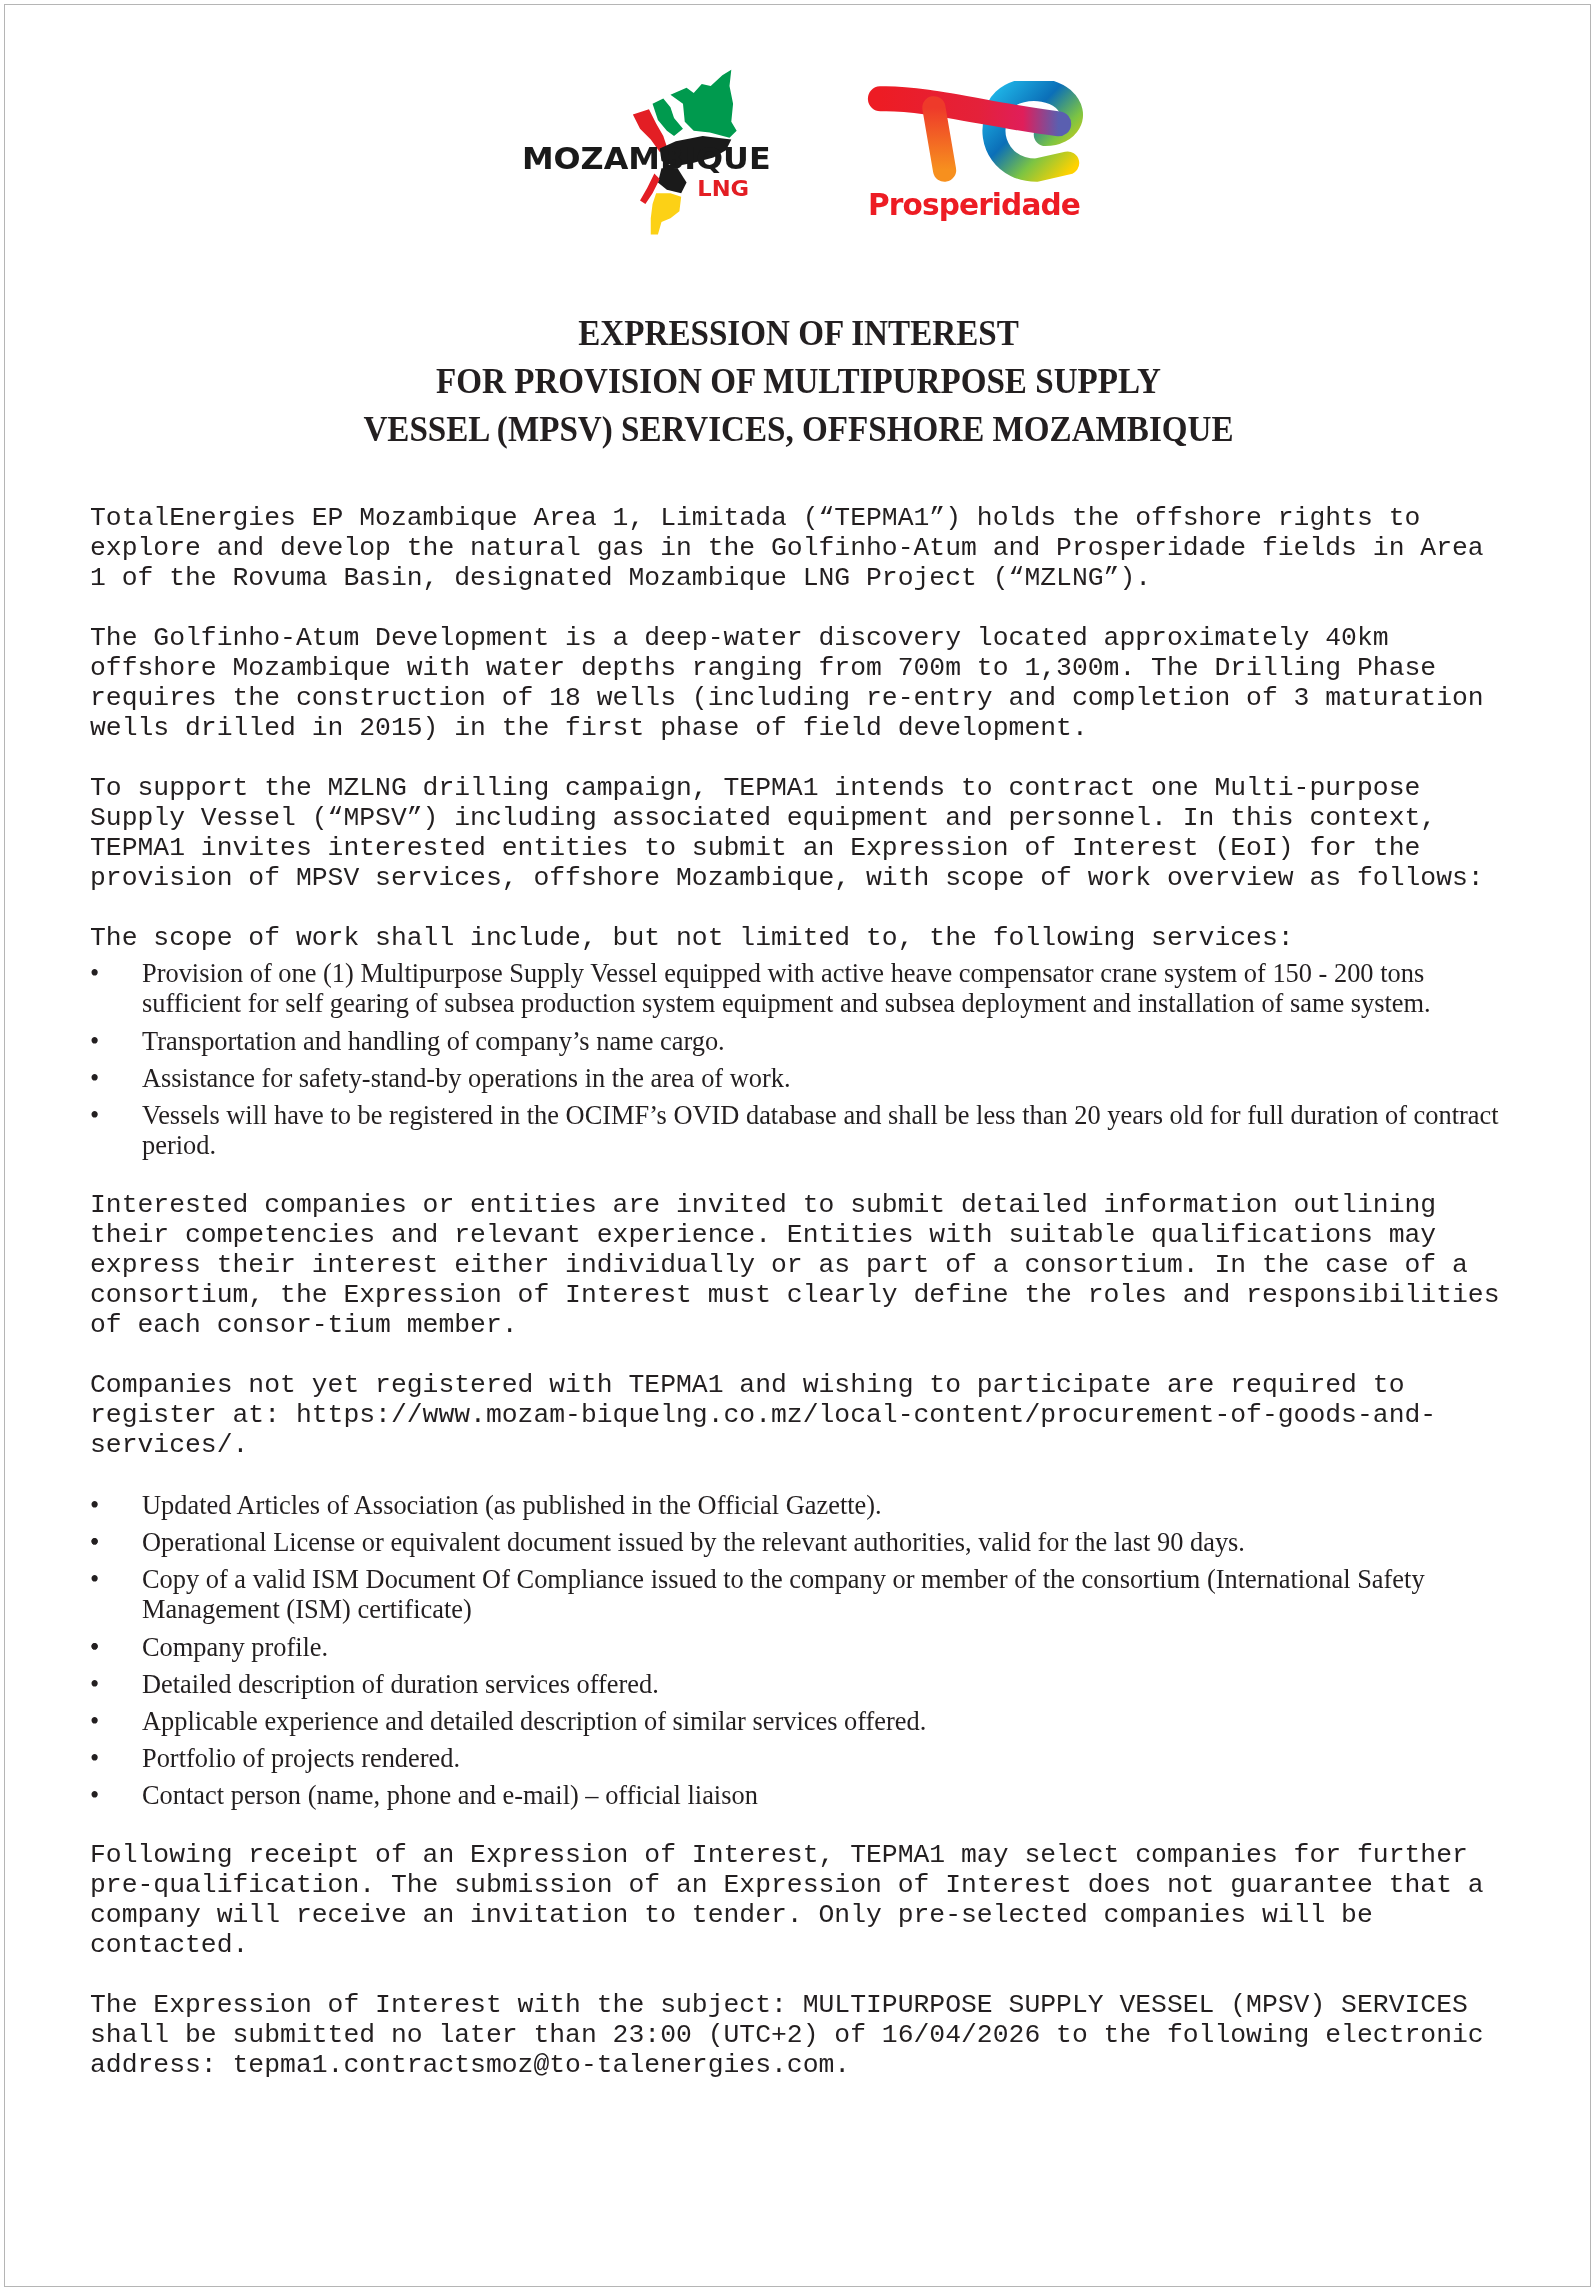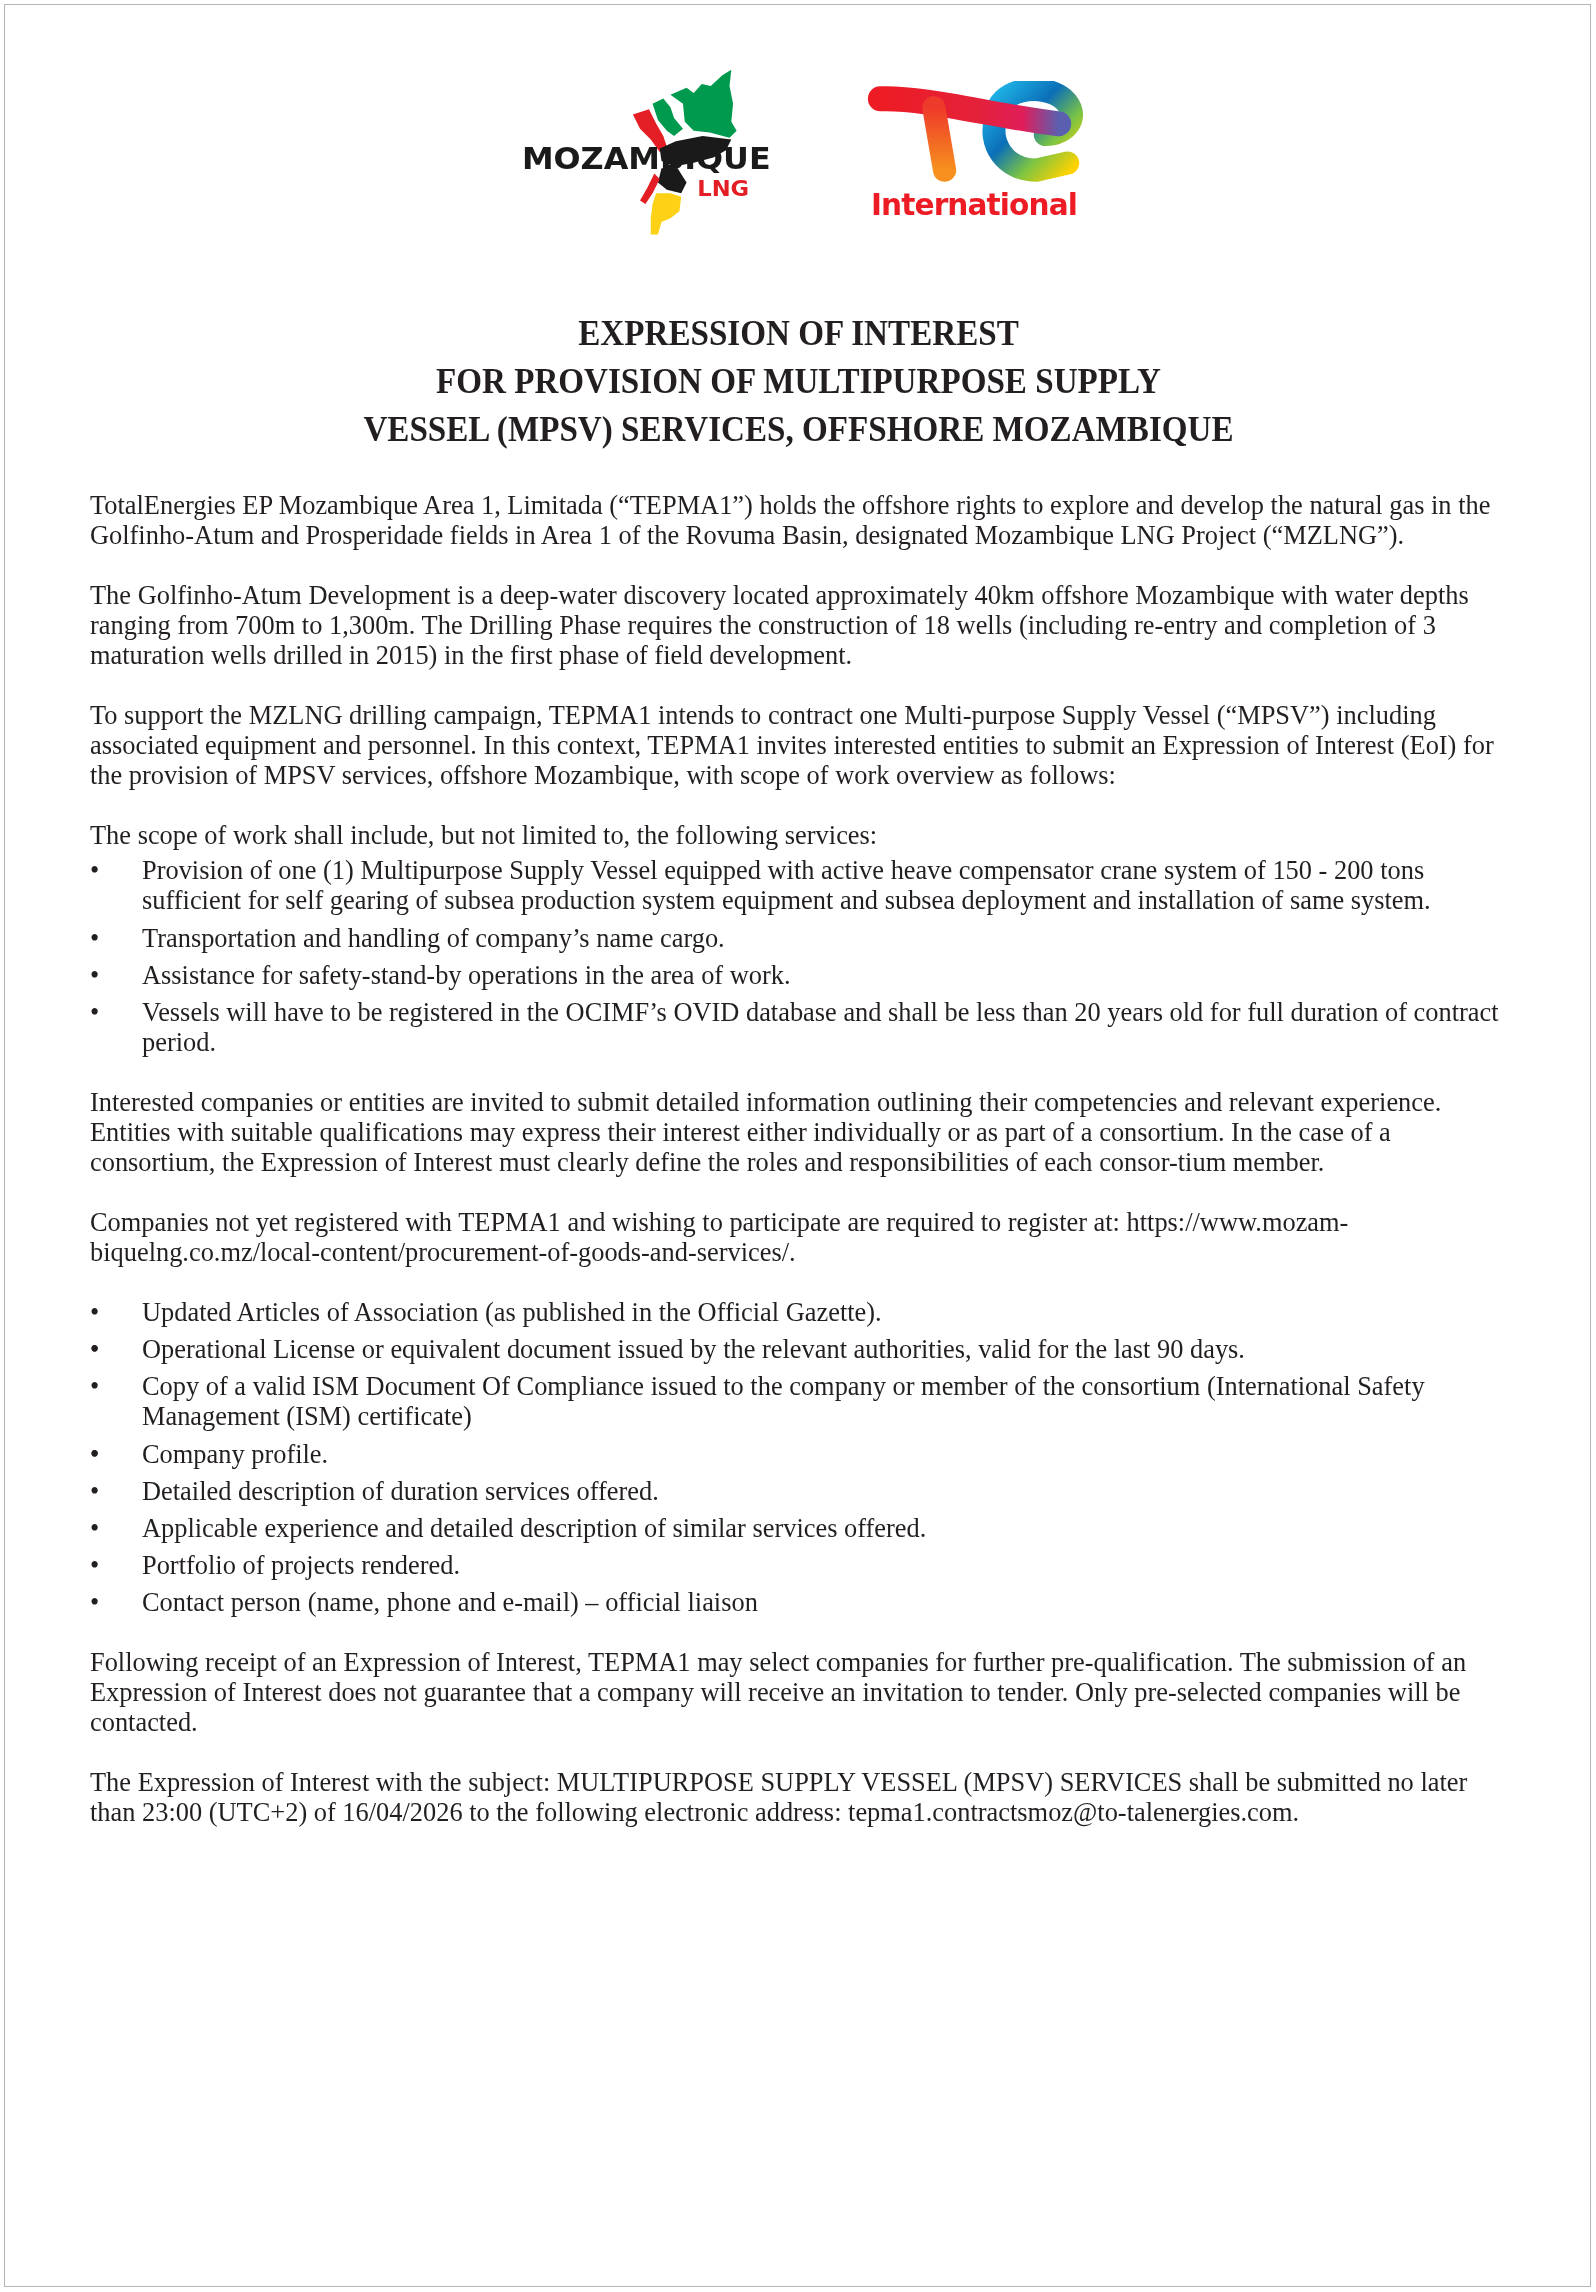--- a/index.html
+++ b/index.html
@@ -19,21 +19,21 @@
   .title {
     position: absolute; left: 0; top: 309px; width: 1597px; text-align: center;
     font-family: "Liberation Serif", serif; font-weight: bold; font-size: 36px;
     line-height: 48px; color: #231f20; transform: scaleX(0.92); transform-origin: center top;
   }
   .content {
     position: absolute; left: 90px; top: 487px; width: 1415px;
     font-family: "Liberation Serif", serif; font-size: 26.4px; line-height: 30px;
     color: #231f20;
   }
-  .content p { margin: 3px 0 30px 0; }
+  .content p { margin: 16px 0 30px 0; font-family: Liberation Mono, monospace; }
   .content p.lead { margin-bottom: 5.4px; }
   .content ul { list-style: none; margin: 0 0 30px 0; padding: 0; }
   .content li { position: relative; padding-left: 52px; margin-bottom: 7.2px; }
   .content li .bullet { position: absolute; left: 0; top: 0; }
 </style>
 </head>
 <body>
 
 <div class="page-border"></div>
 
@@ -68,21 +68,21 @@
           <stop offset="0" stop-color="#1fb6e8"></stop>
           <stop offset="0.4" stop-color="#0b6fb8"></stop>
           <stop offset="0.7" stop-color="#7cc443"></stop>
           <stop offset="1" stop-color="#ffd200"></stop>
         </linearGradient>
       </defs>
       <path d="M150 40 C150 10 200 0 225 20 C245 38 230 60 205 60 M150 40 C140 70 160 100 195 100 L230 92" fill="none" stroke="url(#teE)" stroke-width="26" stroke-linecap="round"></path>
       <path d="M20 20 C70 18 150 40 220 48" fill="none" stroke="url(#teBar)" stroke-width="28" stroke-linecap="round"></path>
       <path d="M80 30 L92 100" fill="none" stroke="url(#teStem)" stroke-width="26" stroke-linecap="round"></path>
     </svg>
-    <div class="te-word">International</div>
+    <div class="te-word">Prosperidade</div>
   </div>
 </div>
 
 <div class="title">
   <div>EXPRESSION OF INTEREST</div>
   <div>FOR PROVISION OF MULTIPURPOSE SUPPLY</div>
   <div>VESSEL (MPSV) SERVICES, OFFSHORE MOZAMBIQUE</div>
 </div>
 
 <div class="content">

